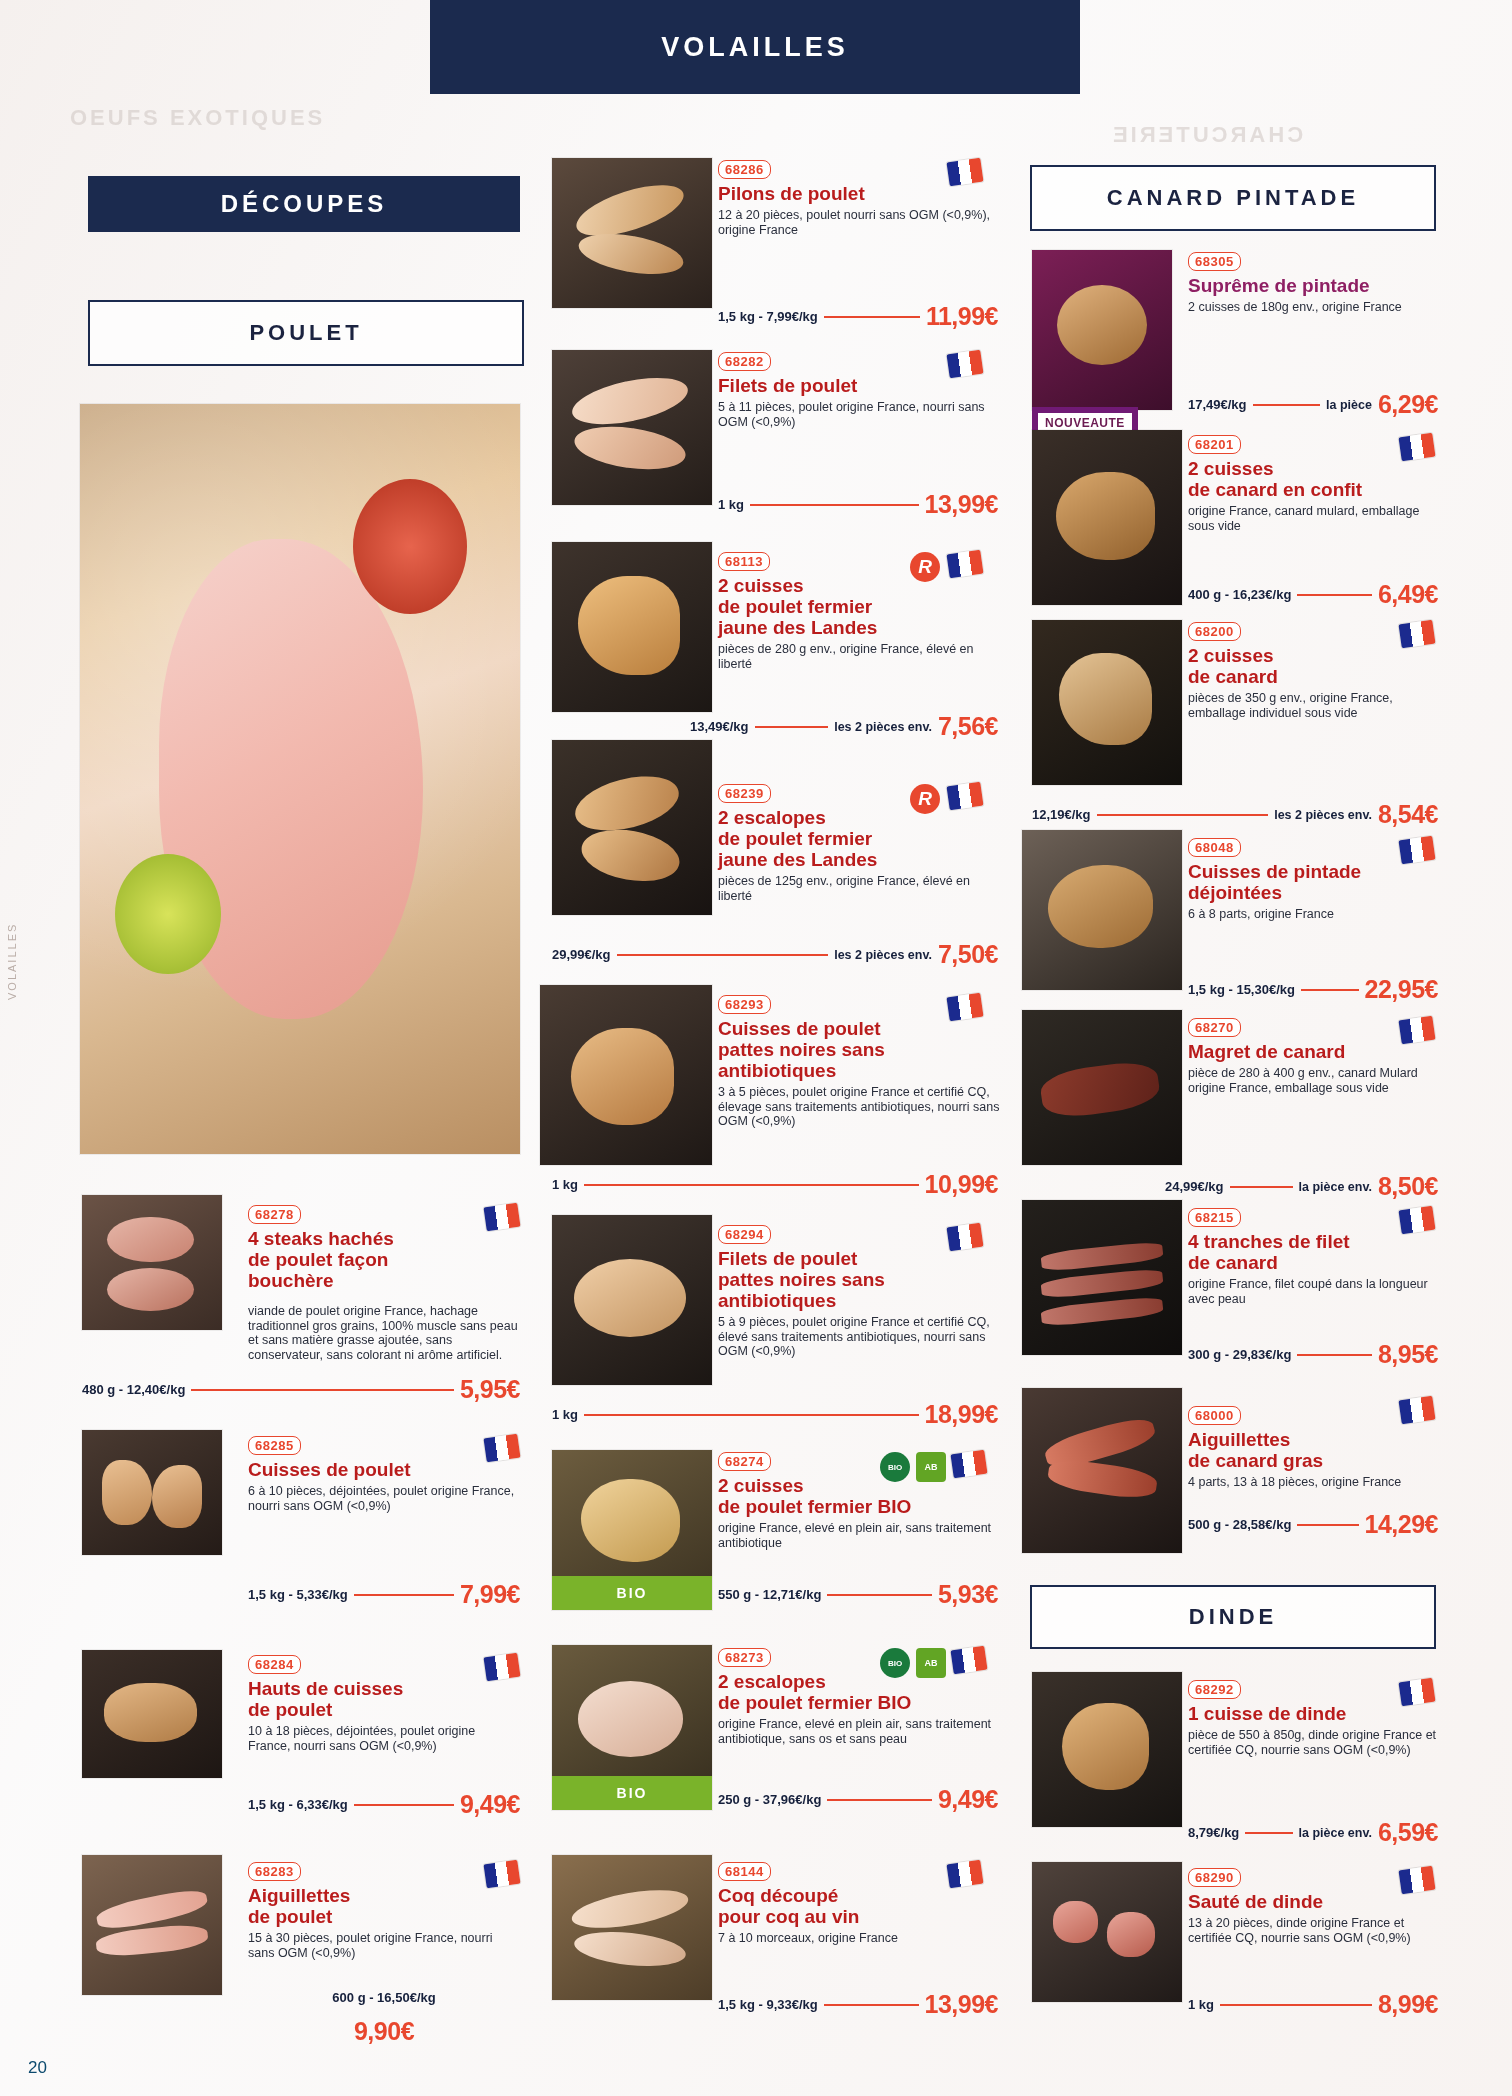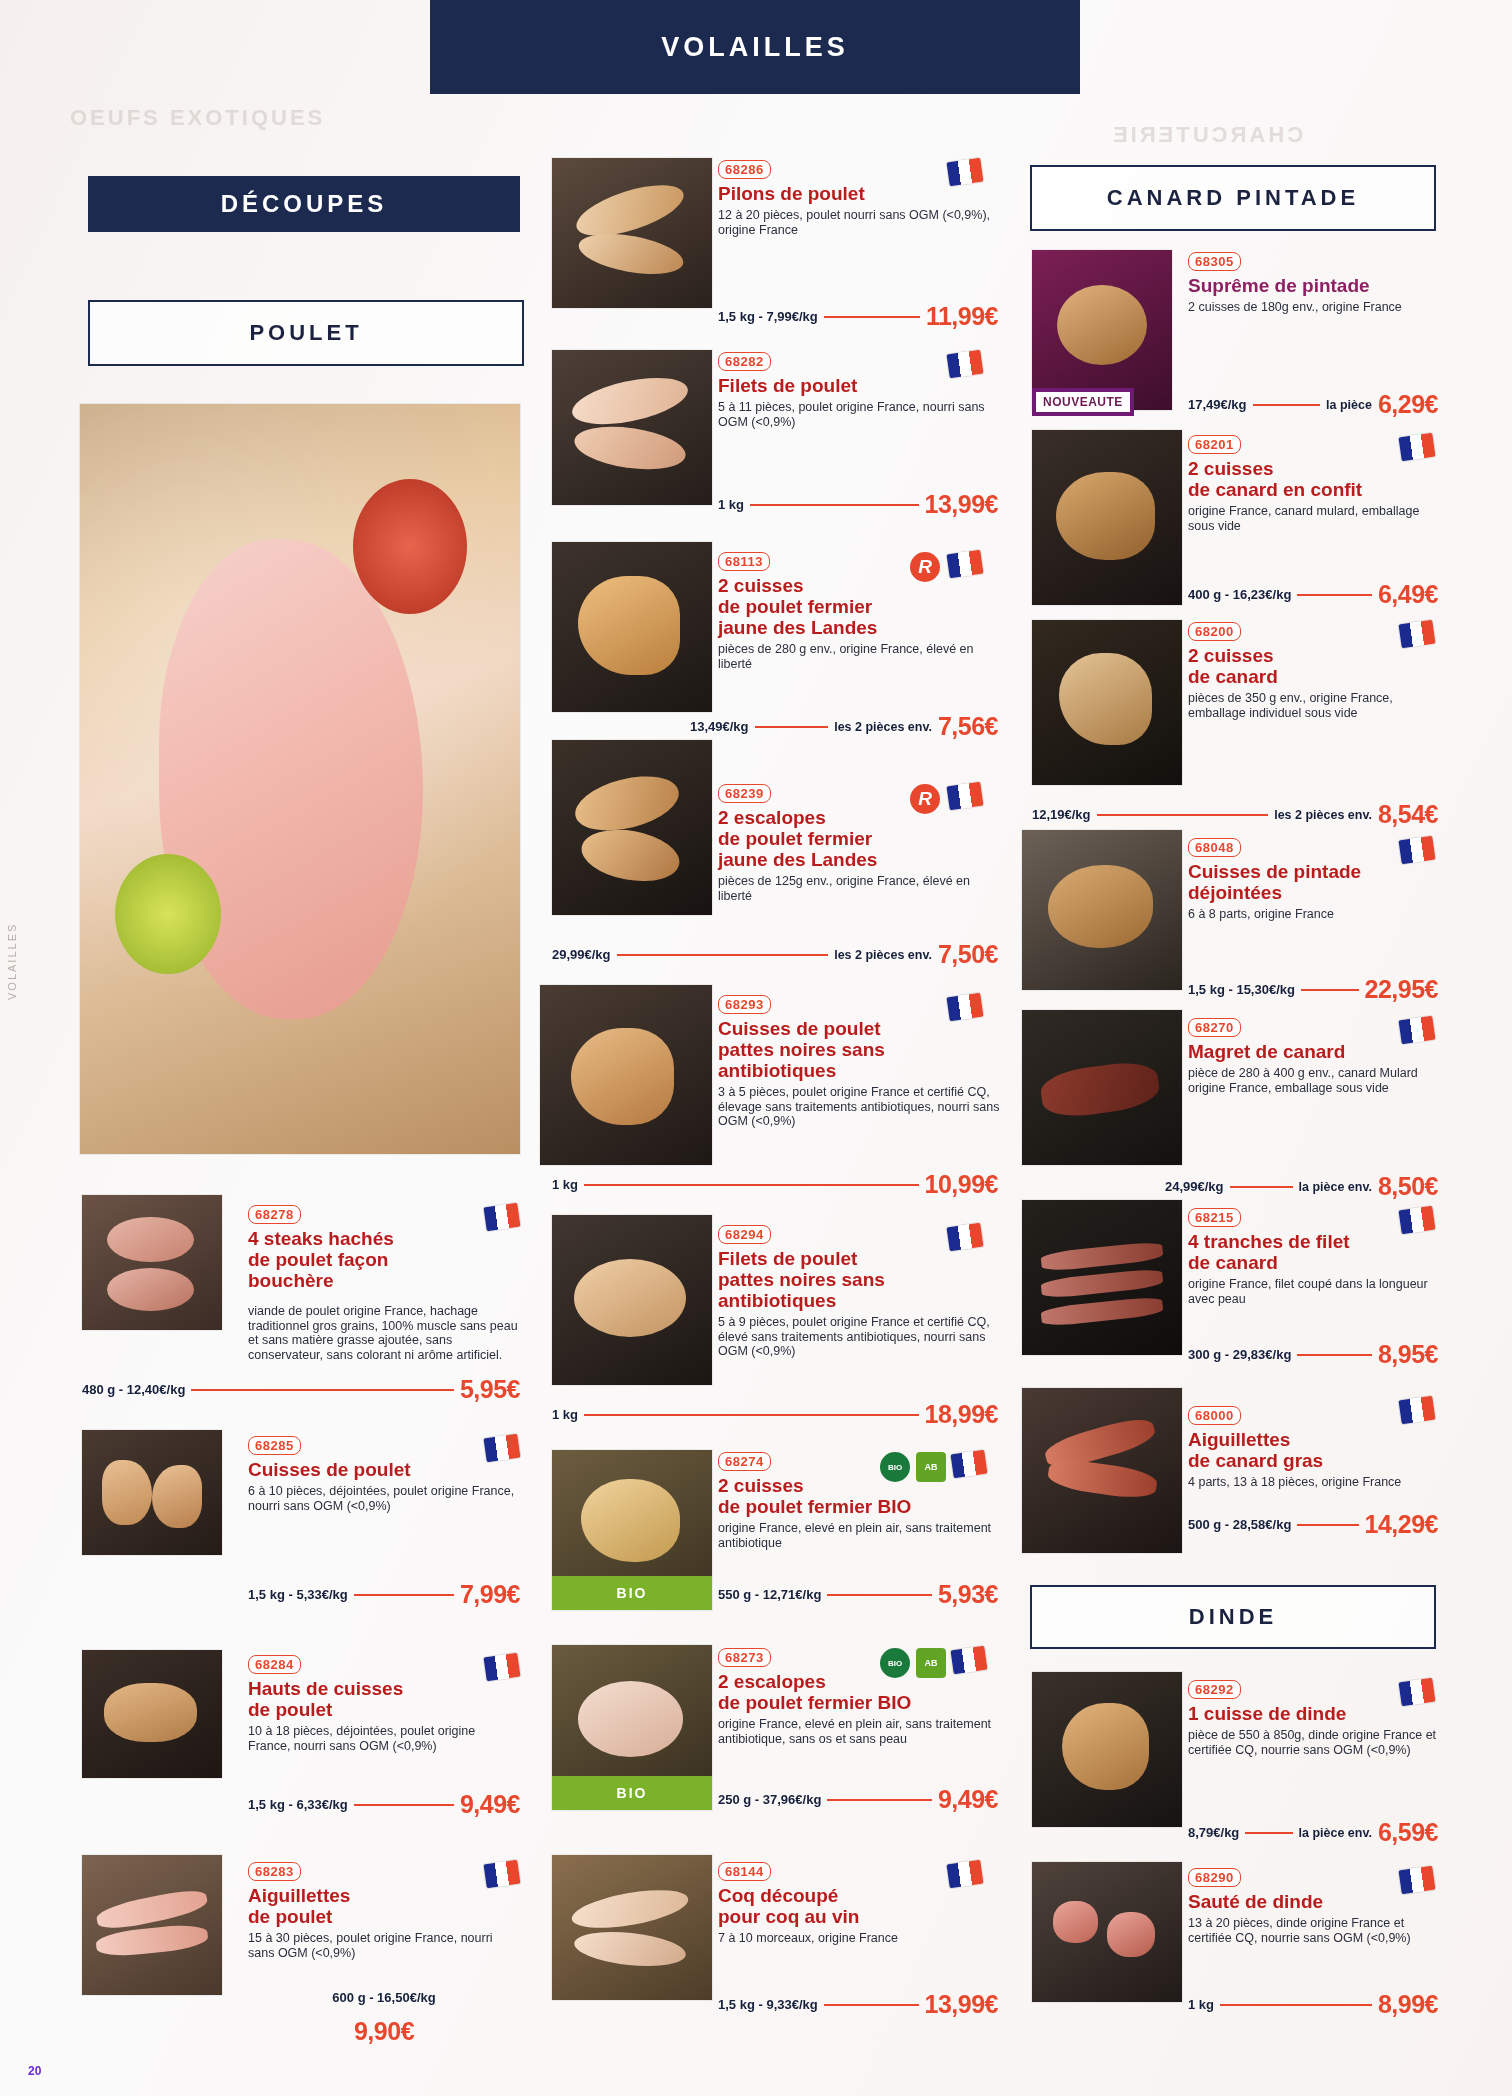--- a/index.html
+++ b/index.html
@@ -63,25 +63,25 @@
   .rlabel{position:absolute;width:30px;height:30px;border-radius:50%;background:#e8472e;color:#fff;
     font-weight:bold;font-size:19px;display:flex;align-items:center;justify-content:center;font-style:italic;}
 
   .bio{position:absolute;width:30px;height:30px;border-radius:4px;background:#62a524;color:#fff;
     font-size:9px;font-weight:bold;display:flex;align-items:center;justify-content:center;}
   .bioleaf{position:absolute;width:30px;height:30px;border-radius:50%;background:#1a7a3c;color:#fff;
     font-size:8px;font-weight:bold;display:flex;align-items:center;justify-content:center;}
   .biostrip{position:absolute;background:#7ab32a;color:#fff;font-weight:bold;font-size:14px;
     letter-spacing:2px;display:flex;align-items:center;justify-content:center;}
 
-  .nouveaute{position:absolute;background:#fff;border:4px solid #701a75;color:#6b1b52;font-weight:bold;
-    font-size:12px;padding:3px 7px;letter-spacing:.5px;}
+  .nouveaute{position:absolute;background:#fff;border:6px solid #701a75;color:#6b1b52;font-weight:bold;
+    font-size:12px;padding:3px 7px;letter-spacing:.5px;margin-top:19px;}
   .magenta{color:#8e1f63;}
 
-  .pagenum{position:absolute;left:28px;bottom:18px;font-size:12px;font-weight:bold;color:#6d28d9;}
+  .pagenum{position:absolute;left:28px;bottom:18px;font-size:17px;font-weight:normal;color:#0c4a6e;}
   .sidetext{position:absolute;left:6px;top:1000px;transform:rotate(-90deg);transform-origin:left top;
     font-size:11px;color:#b9aca6;letter-spacing:2px;}
 </style>
 </head>
 <body>
 
 <div class="page">
   <div class="bgtint"></div>
 
   <div class="ghost" style="left:70px;top:105px;">OEUFS EXOTIQUES</div>

